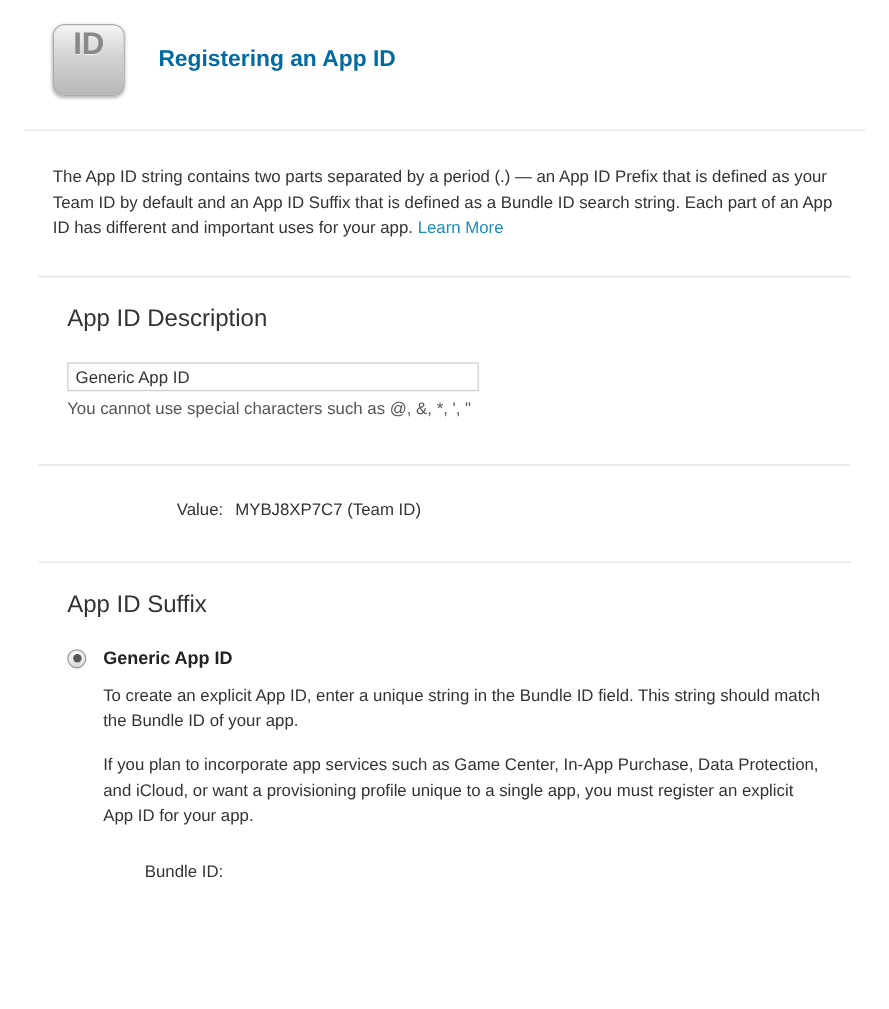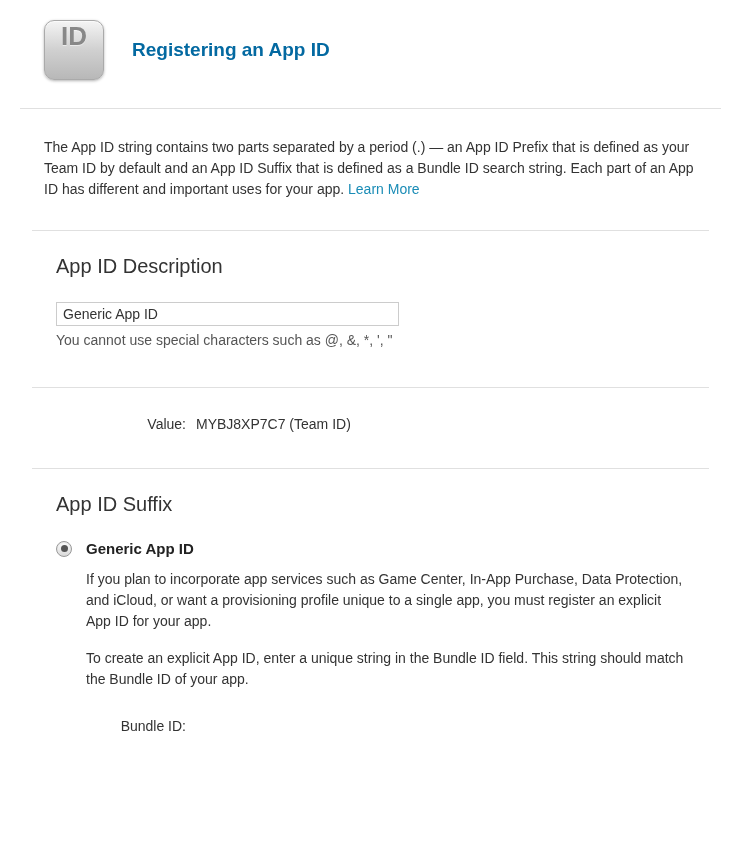--- a/index.html
+++ b/index.html
@@ -180,22 +180,22 @@
   <div class="section">
     <div class="section-heading">App ID Suffix</div>
 
     <div class="radio-row">
       <div class="radio-outer">
         <div class="radio-inner"></div>
       </div>
       <div class="radio-label">Generic App ID</div>
     </div>
 
+    <div class="radio-description">To create an explicit App ID, enter a unique string in the Bundle ID field. This string should match the Bundle ID of your app.</div>
     <div class="radio-description">If you plan to incorporate app services such as Game Center, In-App Purchase, Data Protection, and iCloud, or want a provisioning profile unique to a single app, you must register an explicit App ID for your app.</div>
-    <div class="radio-description">To create an explicit App ID, enter a unique string in the Bundle ID field. This string should match the Bundle ID of your app.</div>
 
     <div class="suffix-form">
       <div class="form-row">
         <div class="form-label">Bundle ID:</div>
       </div>
     </div>
 
   </div>
 
 </div>

